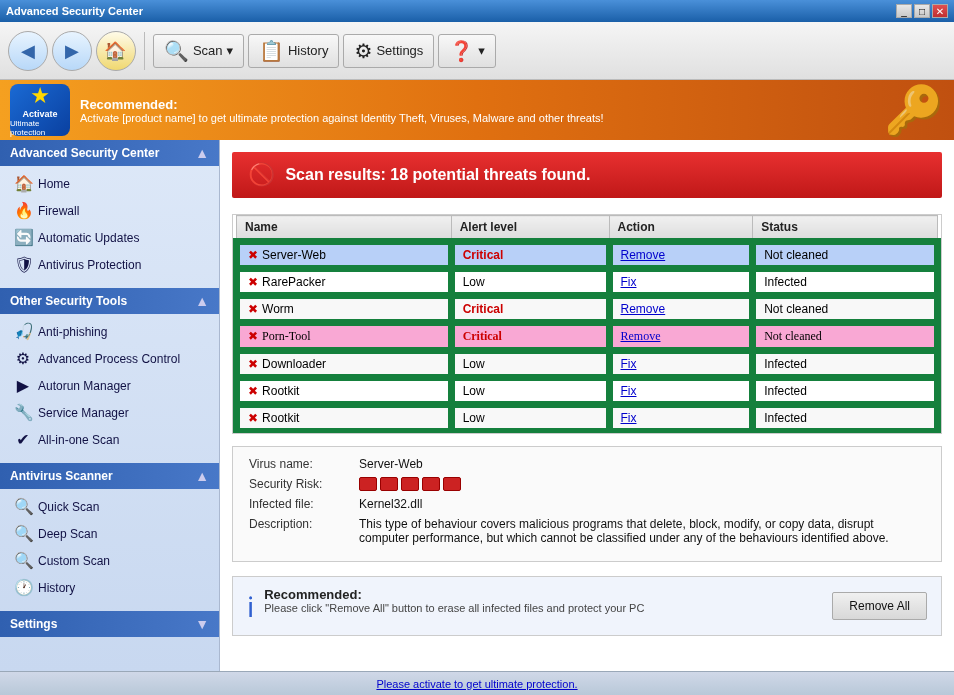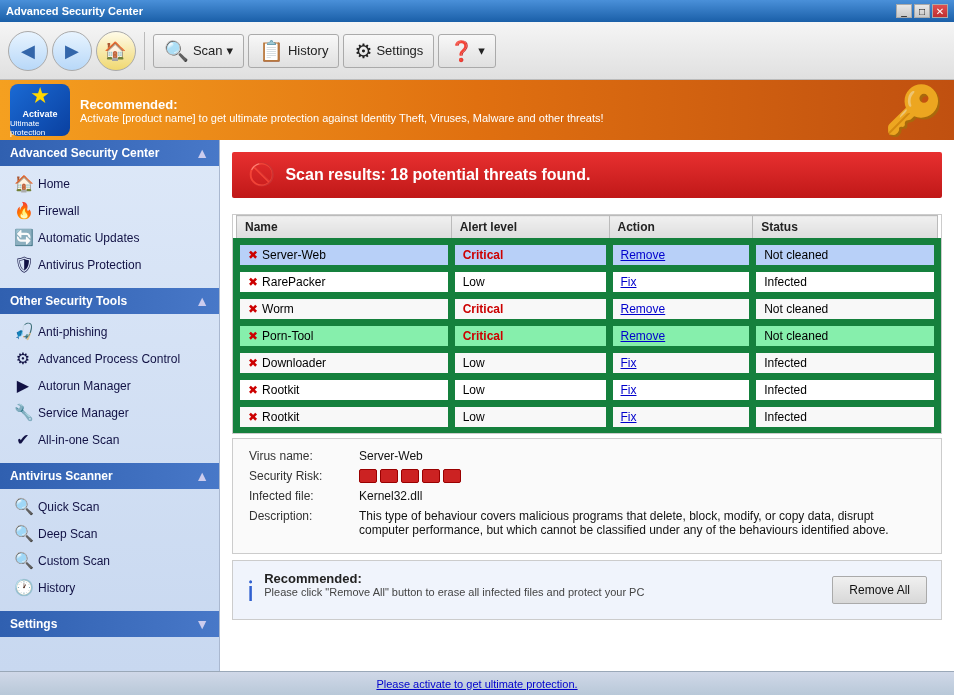--- a/index.html
+++ b/index.html
@@ -161,21 +161,21 @@
       font-size: 12px;
     }
     .row-selected { background: #b8d0f8 !important; }
     .row-even { background: #f8f8f8; }
     .row-odd { background: white; }
     .critical { color: #cc0000; font-weight: bold; }
     .action-link { color: #0000cc; text-decoration: underline; cursor: pointer; }
 
     
     .detail-panel {
-      margin: 0 12px;
+      margin: 8px 12px;
       border: 1px solid #ccc;
       padding: 10px 16px;
       background: #fafafa;
       flex-shrink: 0;
     }
     .detail-row { display: flex; margin-bottom: 6px; align-items: flex-start; }
     .detail-label { width: 110px; color: #333; font-size: 12px; flex-shrink: 0; }
     .detail-value { font-size: 12px; color: #111; }
     .security-bars { display: flex; gap: 3px; }
     .security-bar { width: 18px; height: 14px; background: #cc2222; border: 1px solid #990000; border-radius: 2px; }
@@ -390,21 +390,21 @@
               <td>Low</td>
               <td><span class="action-link">Fix</span></td>
               <td>Infected</td>
             </tr>
             <tr class="row-even" style="background: rgb(248, 248, 248);">
               <td><span style="color:#cc0000;margin-right:4px;">✖</span>Worm</td>
               <td class="critical">Critical</td>
               <td><span class="action-link">Remove</span></td>
               <td>Not cleaned</td>
             </tr>
-            <tr class="row-odd" style="background: #86efac;">
+            <tr class="row-odd" style="background: #f9a8d4; font-family: Liberation Serif, serif;">
               <td><span style="color:#cc0000;margin-right:4px;">✖</span>Porn-Tool</td>
               <td class="critical">Critical</td>
               <td><span class="action-link">Remove</span></td>
               <td>Not cleaned</td>
             </tr>
             <tr class="row-even" style="background: rgb(248, 248, 248);">
               <td><span style="color:#cc0000;margin-right:4px;">✖</span>Downloader</td>
               <td>Low</td>
               <td><span class="action-link">Fix</span></td>
               <td>Infected</td>

